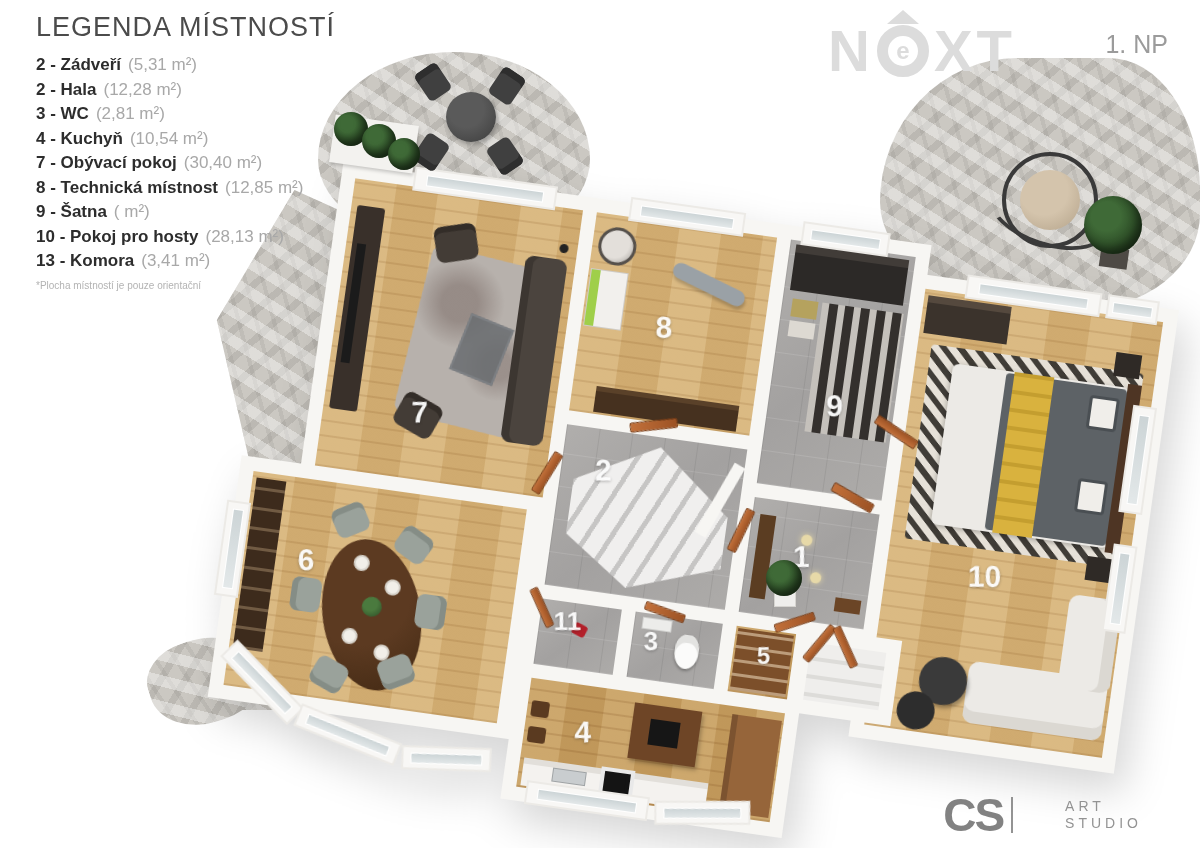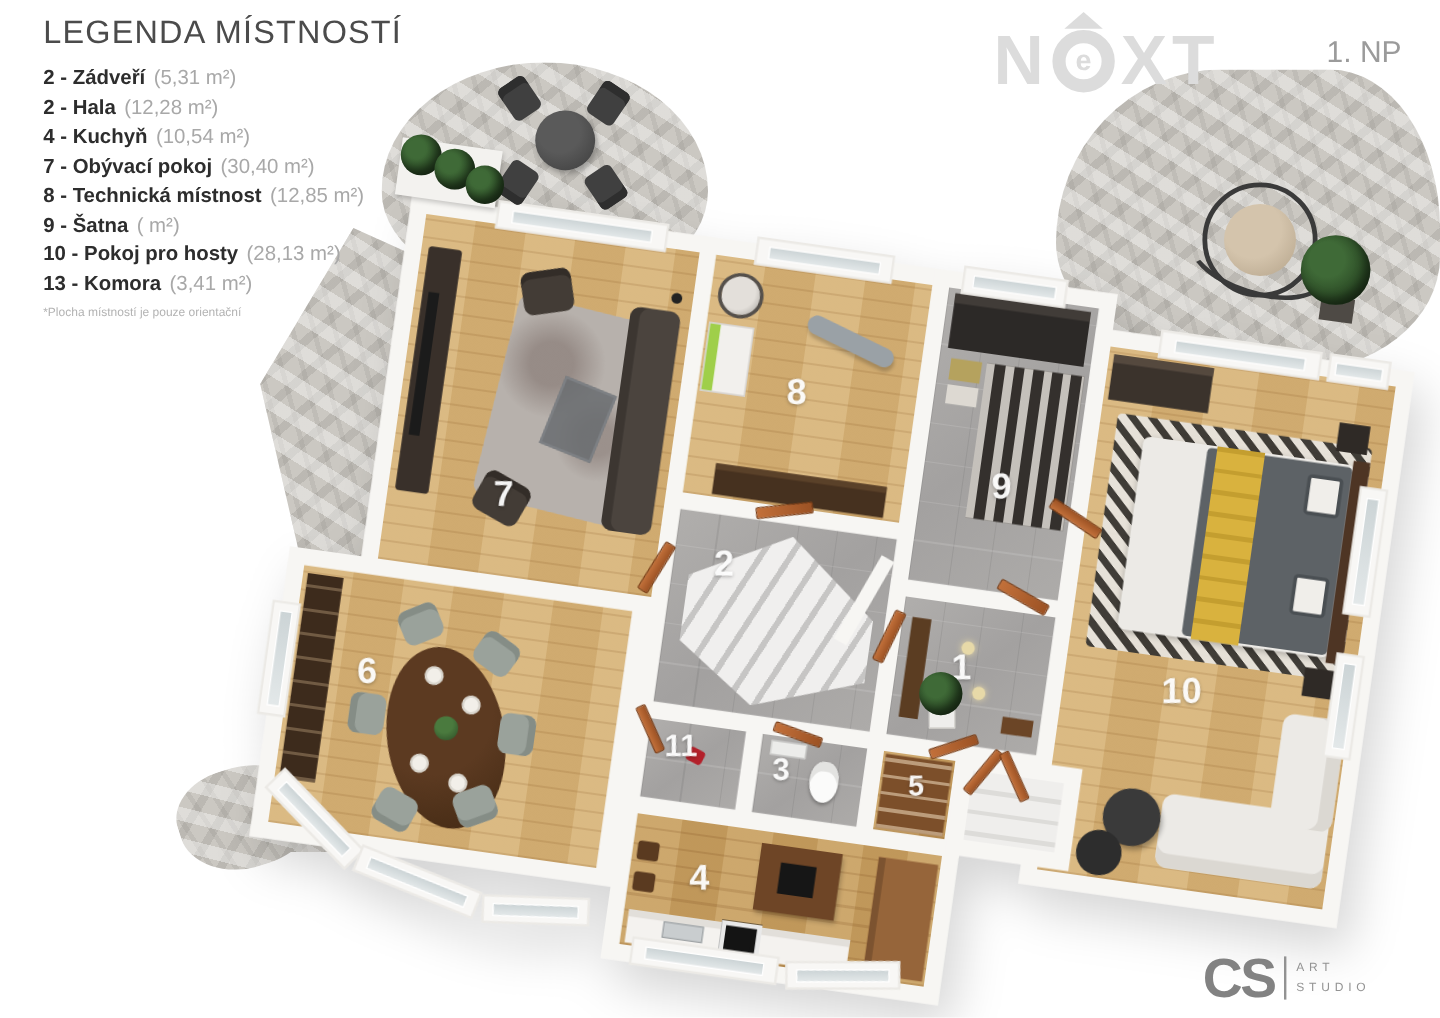--- a/index.html
+++ b/index.html
@@ -66,21 +66,21 @@
   .od { position:absolute; z-index:12; }
   .bush { position:absolute; border-radius:50%; z-index:13;
           background:radial-gradient(circle at 38% 35%, #3f6a37 0 28%, #2b4a25 62%, #1d3319 100%);
           box-shadow:inset -4px -5px 8px rgba(0,0,0,.45); }
 
   
   .studio { position:absolute; right:58px; bottom:6px; display:flex; align-items:center; gap:8px; z-index:44; opacity:.92; }
   .studio .mono { font-size:46px; font-weight:800; color:#787878; letter-spacing:-2px; }
   .studio .bar { width:2px; height:36px; background:#8a8a8a; }
   .studio .lines { display:flex; flex-direction:column; line-height:17px; }
-  .studio .lines span { font-size:10px; letter-spacing:4px; color:#8a8a8a; font-weight:400; }
+  .studio .lines span { font-size:14px; letter-spacing:4px; color:#8a8a8a; font-weight:400;margin-left:44px; }
   .bazos { position:absolute; right:4px; bottom:2px; z-index:45; font-size:47px; font-weight:700;
            letter-spacing:1px; color:transparent; -webkit-text-stroke:2px #c6c6c6; opacity:.85; }
 </style>
 </head>
 <body>
 
 <div id="stage">
 
   <div class="stone" style="left:200px; top:190px; width:210px; height:520px;
               clip-path:polygon(45% 0, 100% 10%, 94% 38%, 68% 72%, 42% 100%, 4% 100%, 28% 60%, 8% 25%);"></div>
@@ -281,20 +281,24 @@
     <ul>
       <li>
           <b>2 - Zádveří</b>
           <span class="area">(5,31 m²)</span>
         </li>
       <li>
           <b>2 - Hala</b>
           <span class="area">(12,28 m²)</span>
         </li>
       <li>
+          <b>3 - WC</b>
+          <span class="area">(2,81 m²)</span>
+        </li>
+      <li>
           <b>4 - Kuchyň</b>
           <span class="area">(10,54 m²)</span>
         </li>
       <li>
           <b>7 - Obývací pokoj</b>
           <span class="area">(30,40 m²)</span>
         </li>
       <li>
           <b>8 - Technická místnost</b>
           <span class="area">(12,85 m²)</span>

